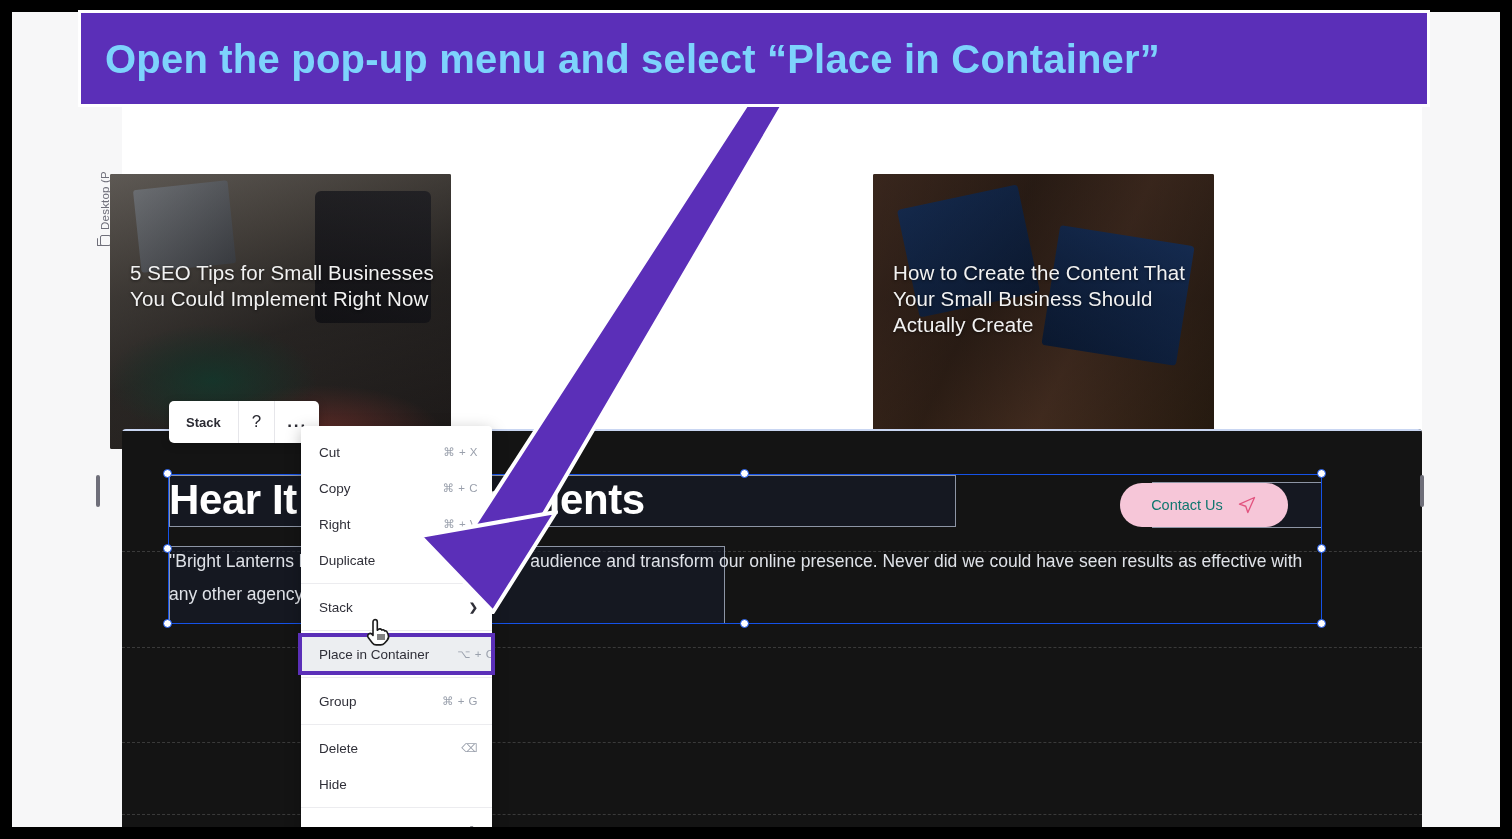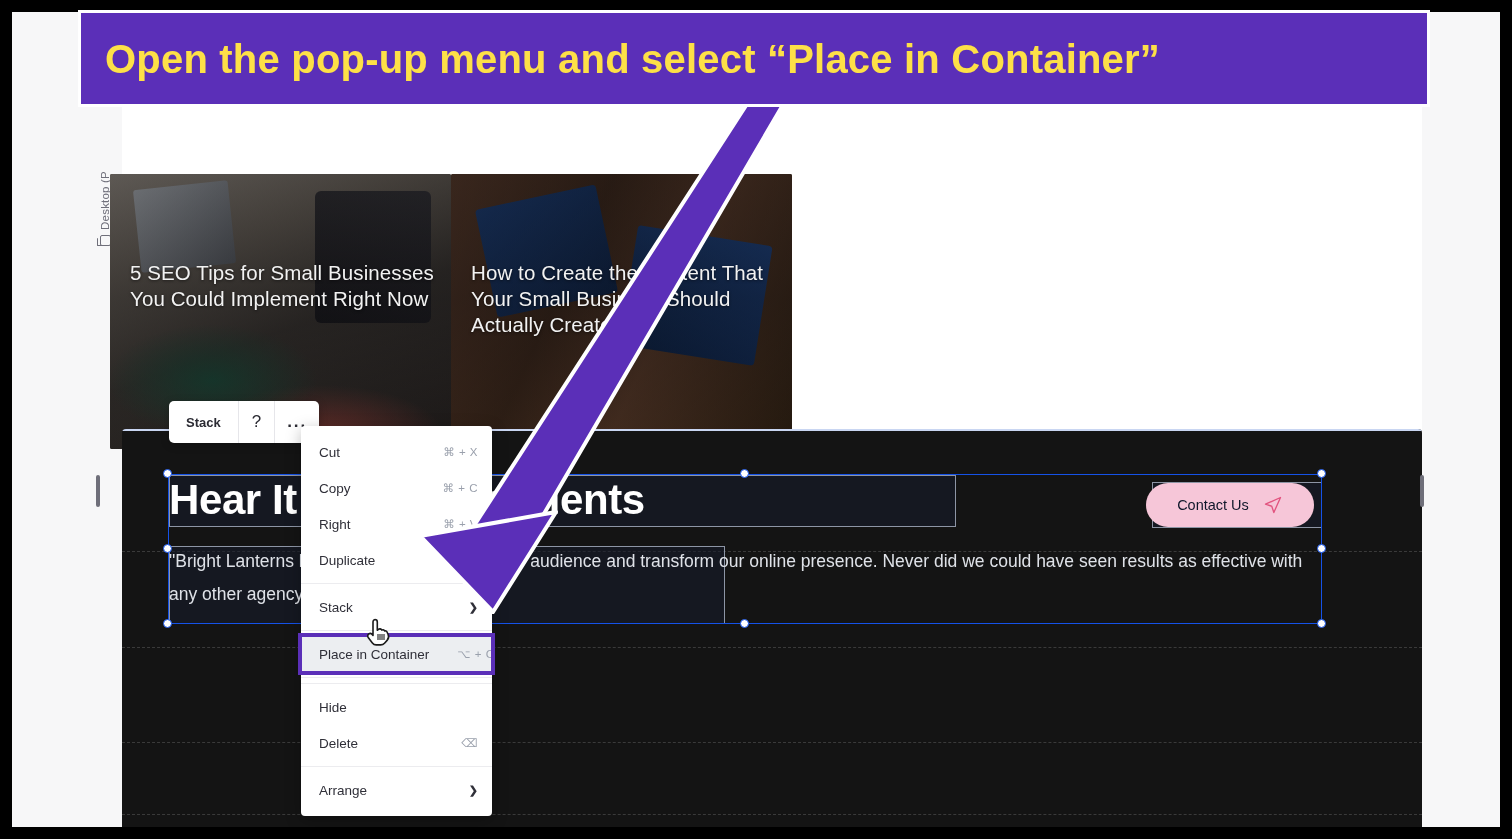--- a/index.html
+++ b/index.html
@@ -66,20 +66,21 @@
     width: 1300px;
     background: #ffffff;
   }
 
   
   .cards {
     position: absolute;
     left: 0px; top: 150px;
     width: 1300px;
     display: flex;
+    justify-content: space-between;
     padding: 12px 98px;
   }
   .card {
     width: 341px; height: 275px;
     position: relative;
     overflow: hidden;
     border-radius: 2px;
     background: #2a2622;
   }
   .card .photo {
@@ -181,27 +182,27 @@
   .quote {
     position: absolute;
     left: 157px; top: 533px;
     width: 1148px;
     font-size: 17.5px;
     line-height: 33px;
     color: #dfe2e8;
   }
   .cta {
     position: absolute;
-    left: 1134px; top: 471px;
+    left: 1108px; top: 471px;
     width: 168px; height: 44px;
     background: #f6c6d8;
     border-radius: 22px;
     display: flex; align-items: center; justify-content: center;
     gap: 14px;
-    color: #0f172a;
+    color: #0f766e;
     font-size: 14.5px;
   }
   .cta svg { flex: none; }
 
   
   .elem-toolbar {
     position: absolute;
     left: 157px; top: 389px;
     height: 42px;
     display: flex;
@@ -271,21 +272,21 @@
     position: absolute;
     left: 78px; top: 10px;
     width: 1352px; height: 97px;
     background: #5b2fb8;
     border: 3px solid #ffffff;
     display: flex; align-items: center;
     padding-left: 24px;
     z-index: 90;
   }
   .banner-text {
-    color: #fde047;
+    color: #7dd3fc;
     font-size: 40px;
     font-weight: 700;
     letter-spacing: .2px;
     line-height: 1;
     white-space: nowrap;
   }
 
   
   .big-arrow {
     position: absolute;
@@ -390,27 +391,31 @@
         <div class="ctx-item">
           <span class="lbl">Stack</span>
           <span class="arrow">❯</span>
         </div>
         <div class="ctx-sep"></div>
         <div class="ctx-item highlight">
           <span class="lbl">Place in Container</span>
           <span class="sc">⌥ + C</span>
         </div>
         <div class="ctx-sep"></div>
+        <div class="ctx-item">
+          <span class="lbl">Group</span>
+          <span class="sc">⌘ + G</span>
+        </div>
         <div class="ctx-sep"></div>
-        <div class="ctx-item">
-          <span class="lbl">Hide</span>
-        </div>
         <div class="ctx-item">
           <span class="lbl">Delete</span>
           <span class="sc">⌫</span>
+        </div>
+        <div class="ctx-item">
+          <span class="lbl">Hide</span>
         </div>
         <div class="ctx-sep"></div>
         <div class="ctx-item">
           <span class="lbl">Arrange</span>
           <span class="arrow">❯</span>
         </div>
       </div>
 
     <svg class="hand-cursor" width="26" height="30" viewBox="0 0 26 30">
       <path d="M9 2.5 c1.5 0 2.3 1.1 2.3 2.4 v8.4 l1.1 -0.9 c1 -0.8 2.3 -0.7 3 0.2 l0.4 .5 c.7 -.6 1.9 -.5 2.5 .3 l.4 .6 c.8 -.4 1.8 -.1 2.2 .8 l1.2 2.6 c.9 2 .5 4.4 -1 6 l-2.6 2.8 c-1 1.1 -2.4 1.7 -3.9 1.7 h-4.4 c-1.5 0 -2.9 -.7 -3.8 -1.9 l-4.2 -5.6 c-.8 -1.1 -.6 -2.6 .5 -3.4 c1 -.7 2.4 -.6 3.2 .3 l1.1 1.2 v-13.6 c0 -1.3 .9 -2.4 2.3 -2.4 z" fill="#ffffff" stroke="#1b1b1b" stroke-width="1.6" stroke-linejoin="round"></path>

